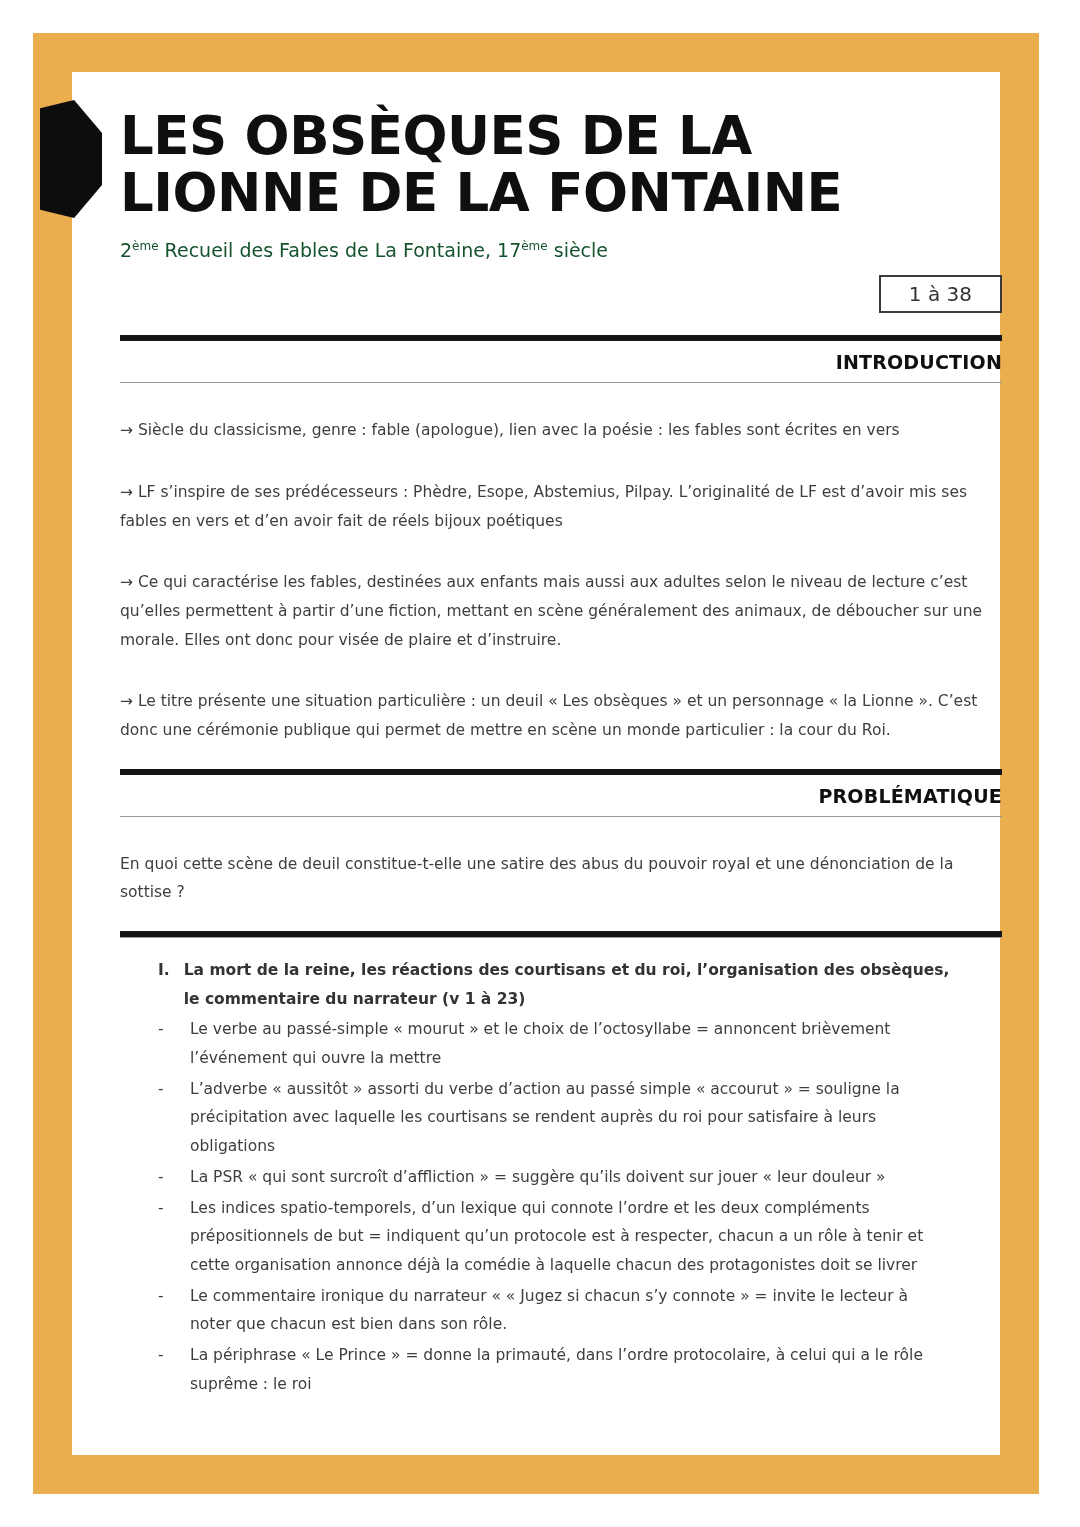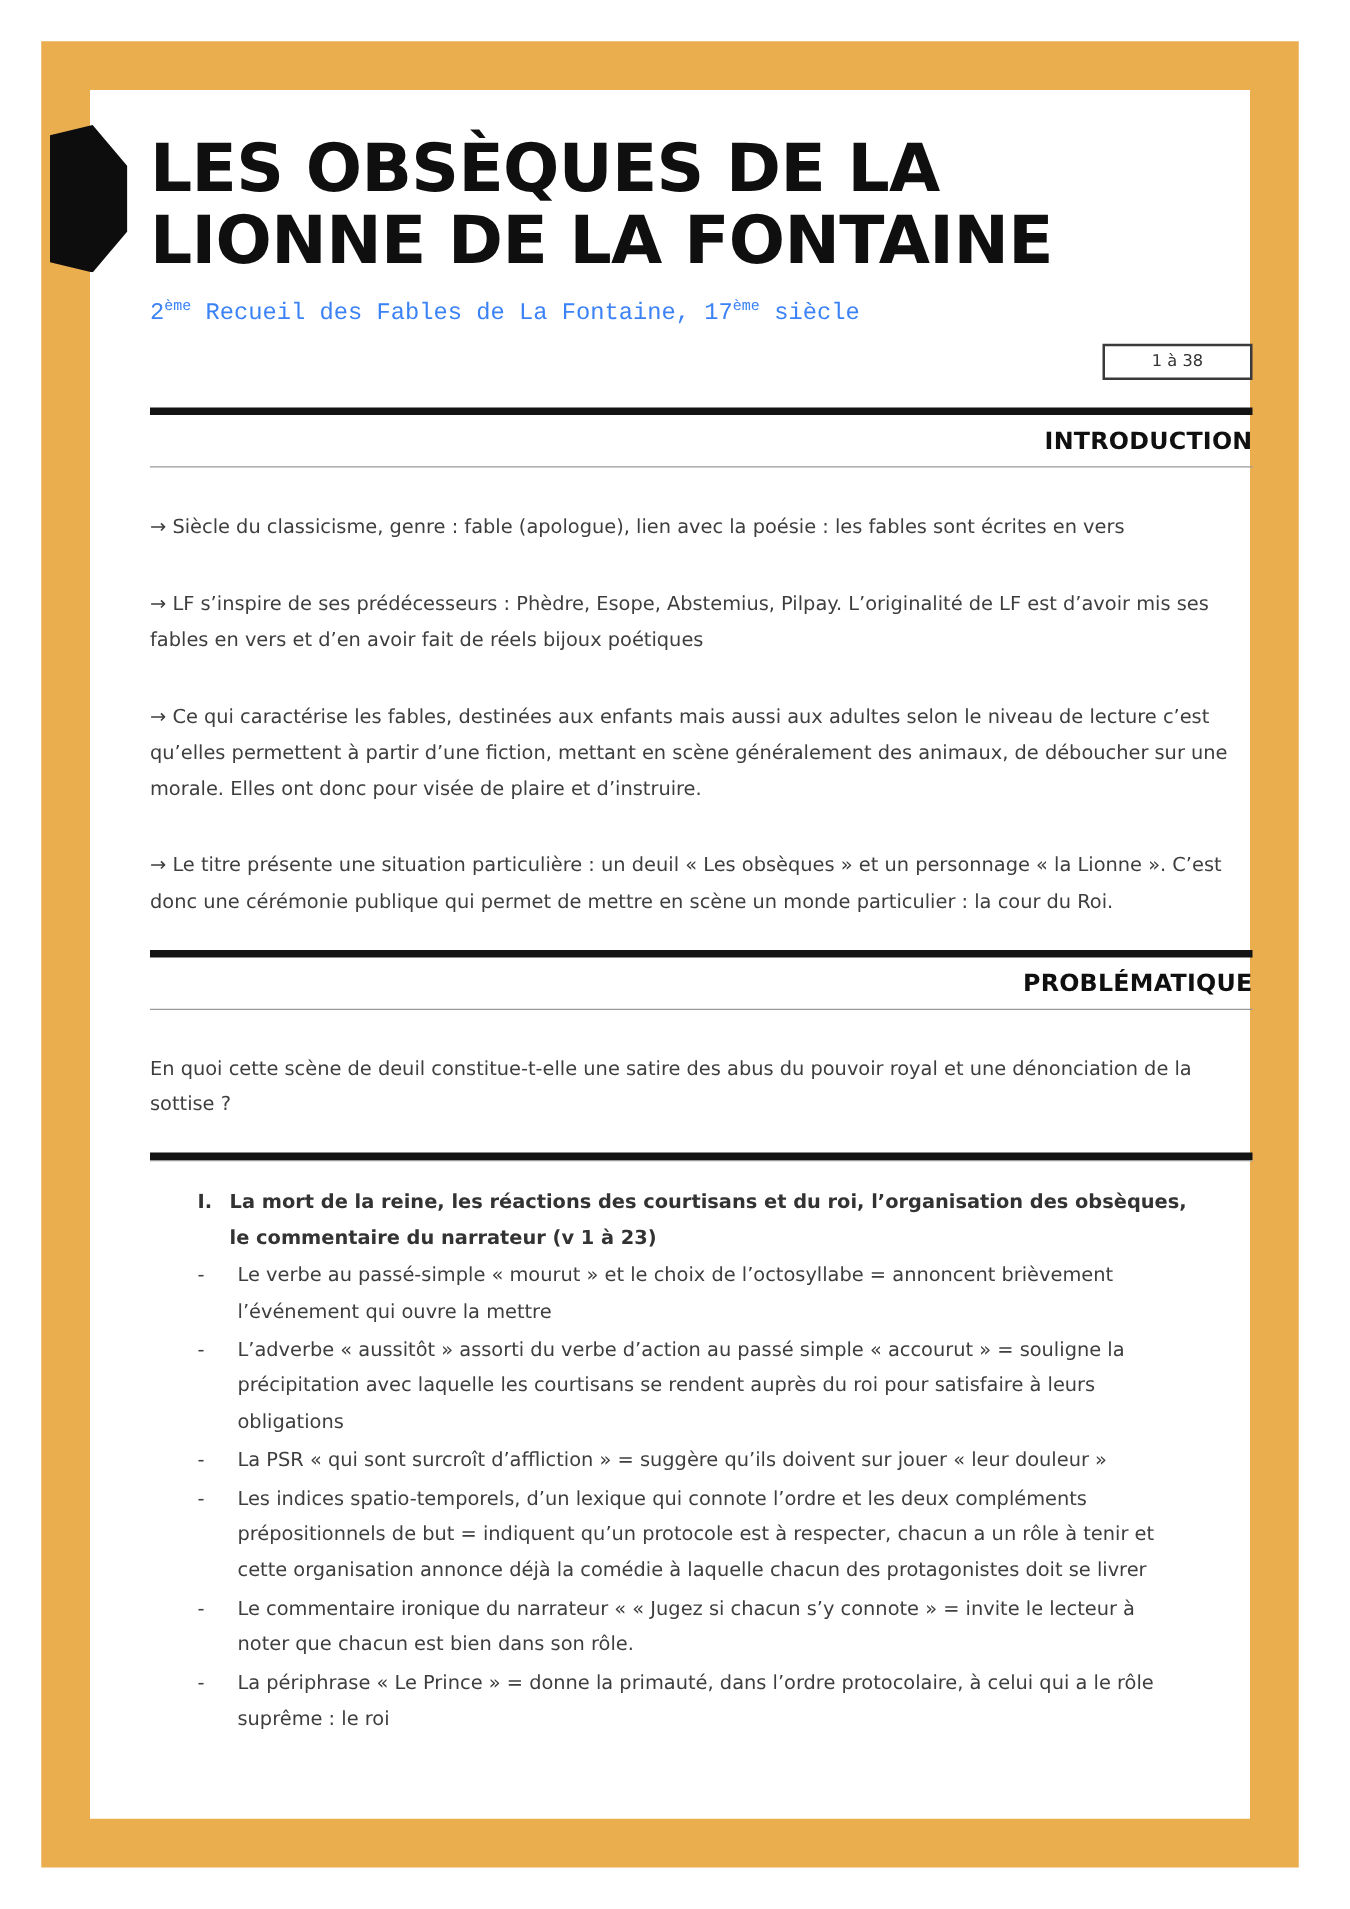--- a/index.html
+++ b/index.html
@@ -42,38 +42,37 @@
     font-size: 53px;
     font-weight: 800;
     line-height: 1.07;
     color: #0f0f0f;
     letter-spacing: -0.5px;
   }
 
   .subtitle {
     margin-top: 18px;
     font-size: 19px;
-    color: #3b82f6;
-    font-family: Liberation Mono, monospace;
+    color: #14532d;
   }
   .subtitle sup {
     font-size: 12px;
     vertical-align: super;
     line-height: 0;
   }
 
   .badge-row {
     display: flex;
     justify-content: flex-end;
     margin-top: 14px;
   }
   .badge {
     border: 2px solid #3a3a3a;
     padding: 5px 28px;
-    font-size: 13px;
+    font-size: 20px;
     color: #333333;
     min-width: 120px;
     text-align: center;
   }
 
   .section { margin-top: 24px; }
   .section.first { margin-top: 22px; }
   .section-bar { height: 6px; background: #141414; }
   .section-heading {
     font-size: 19px;

